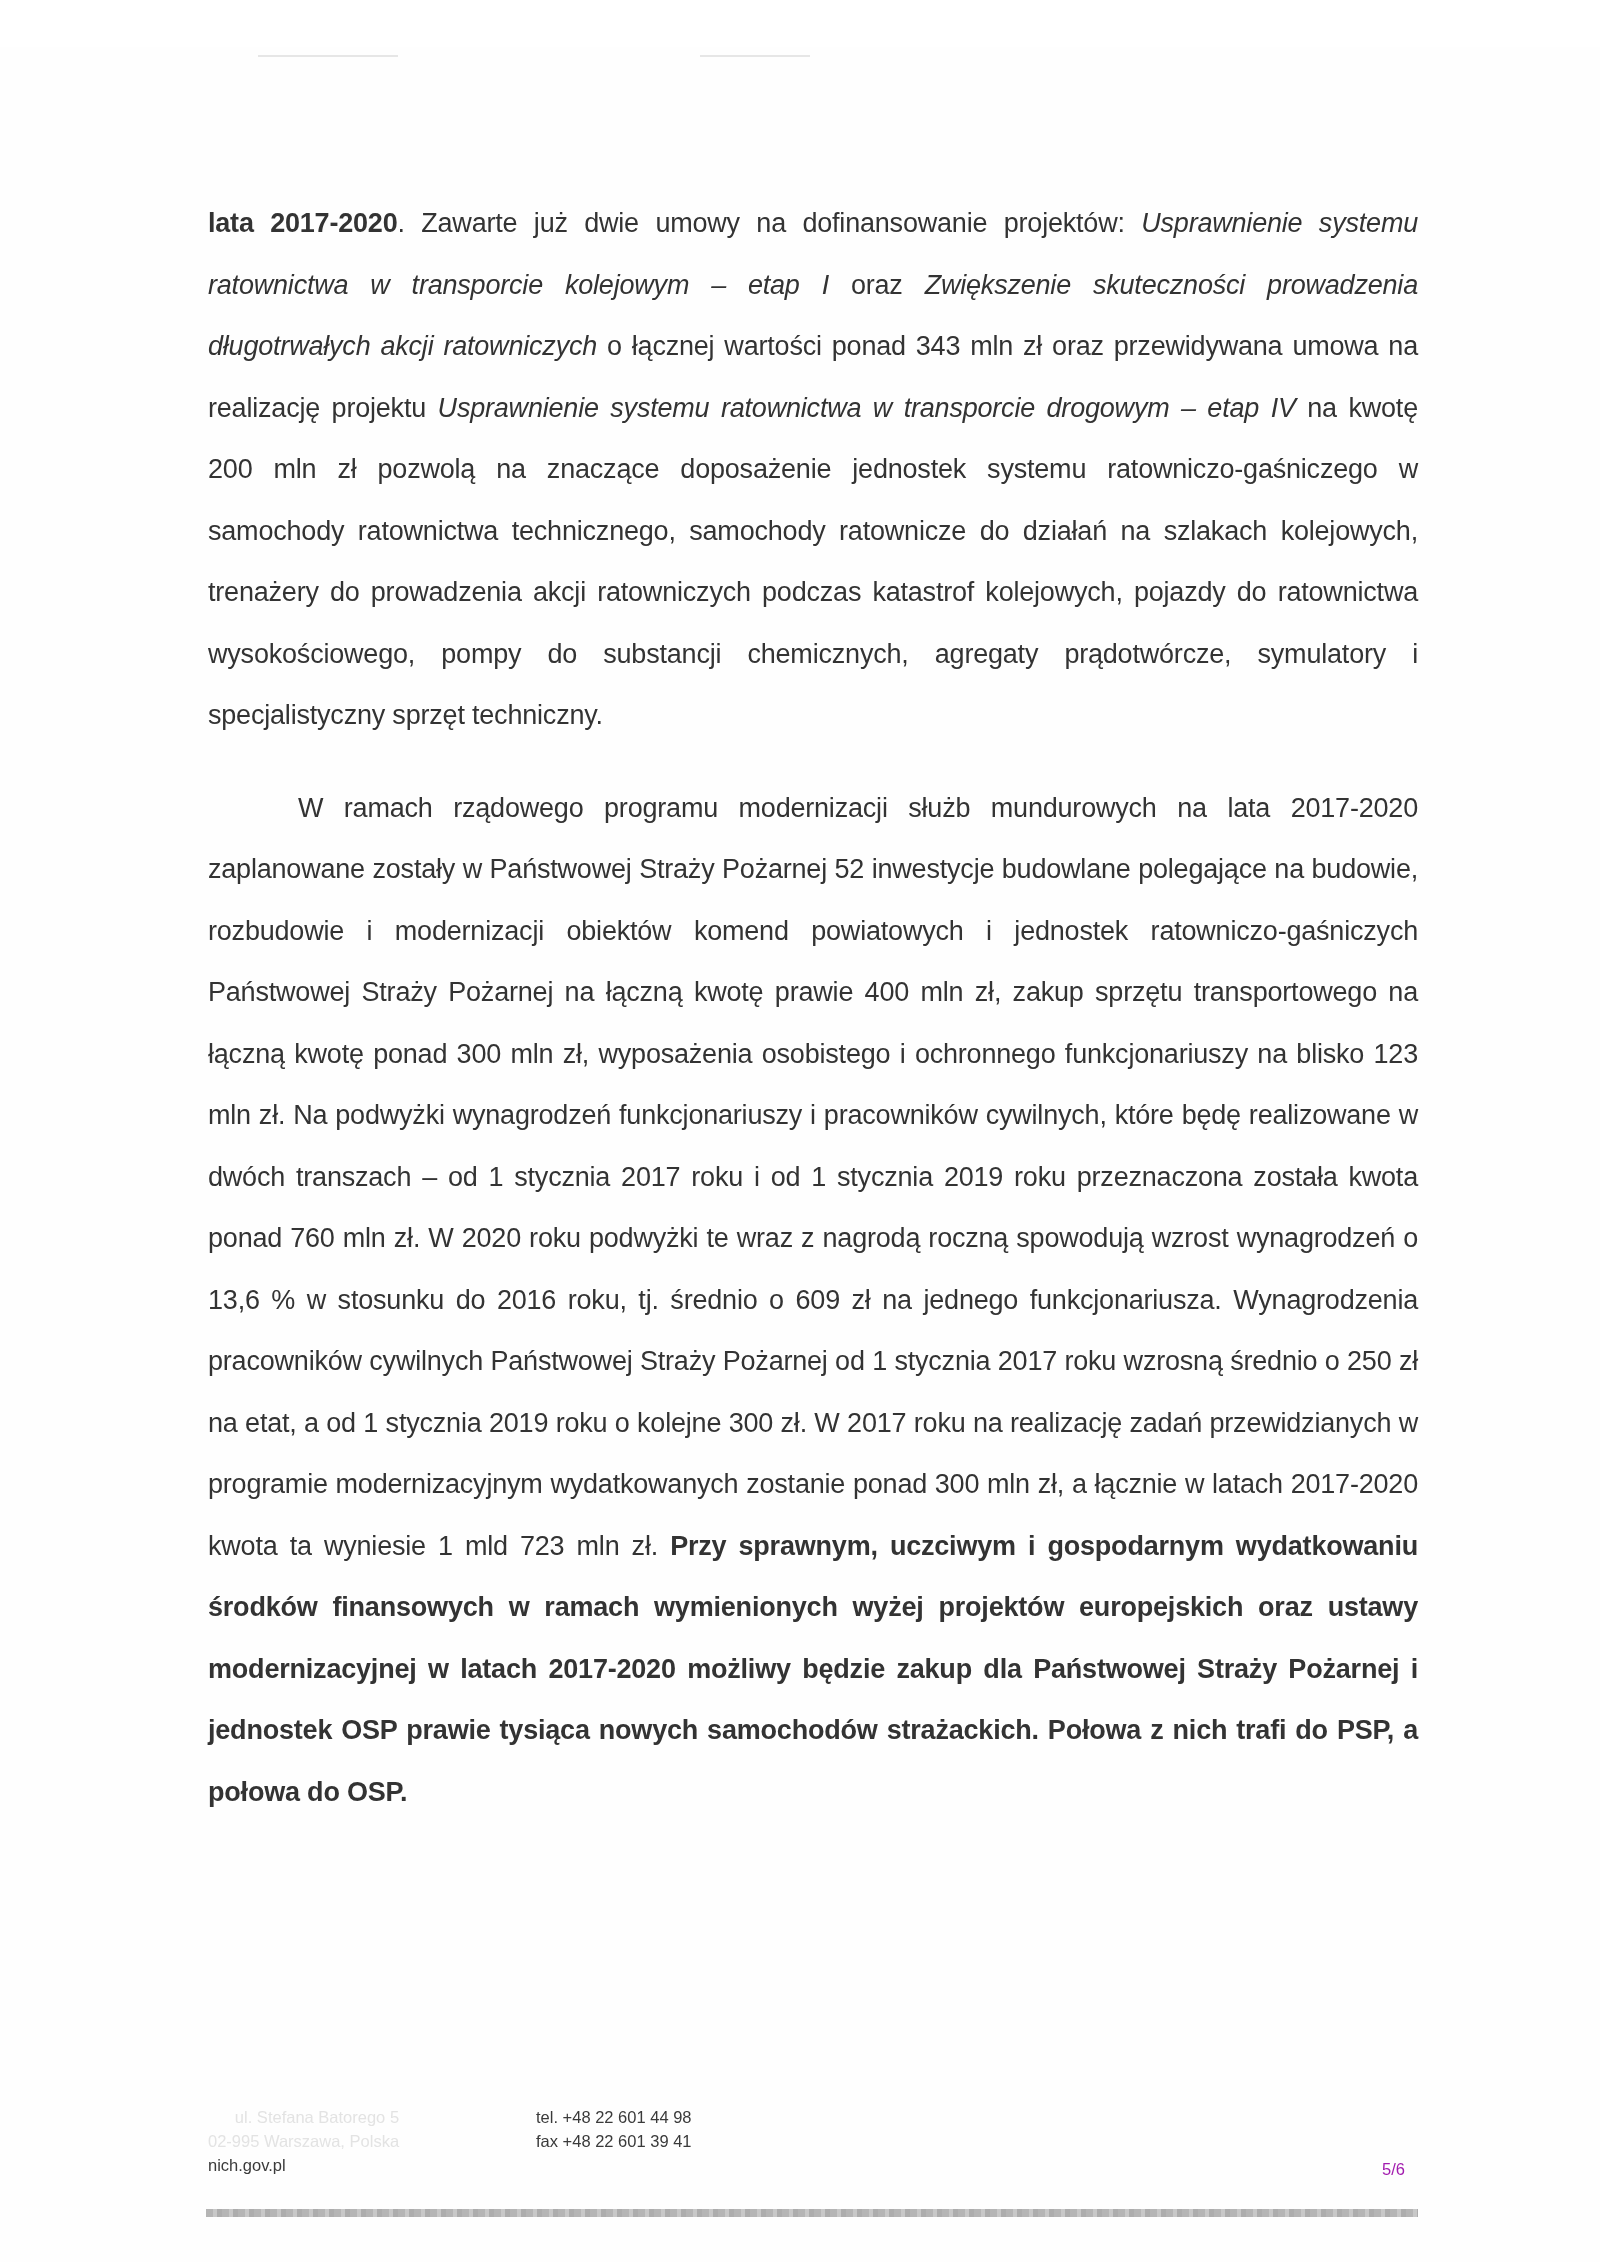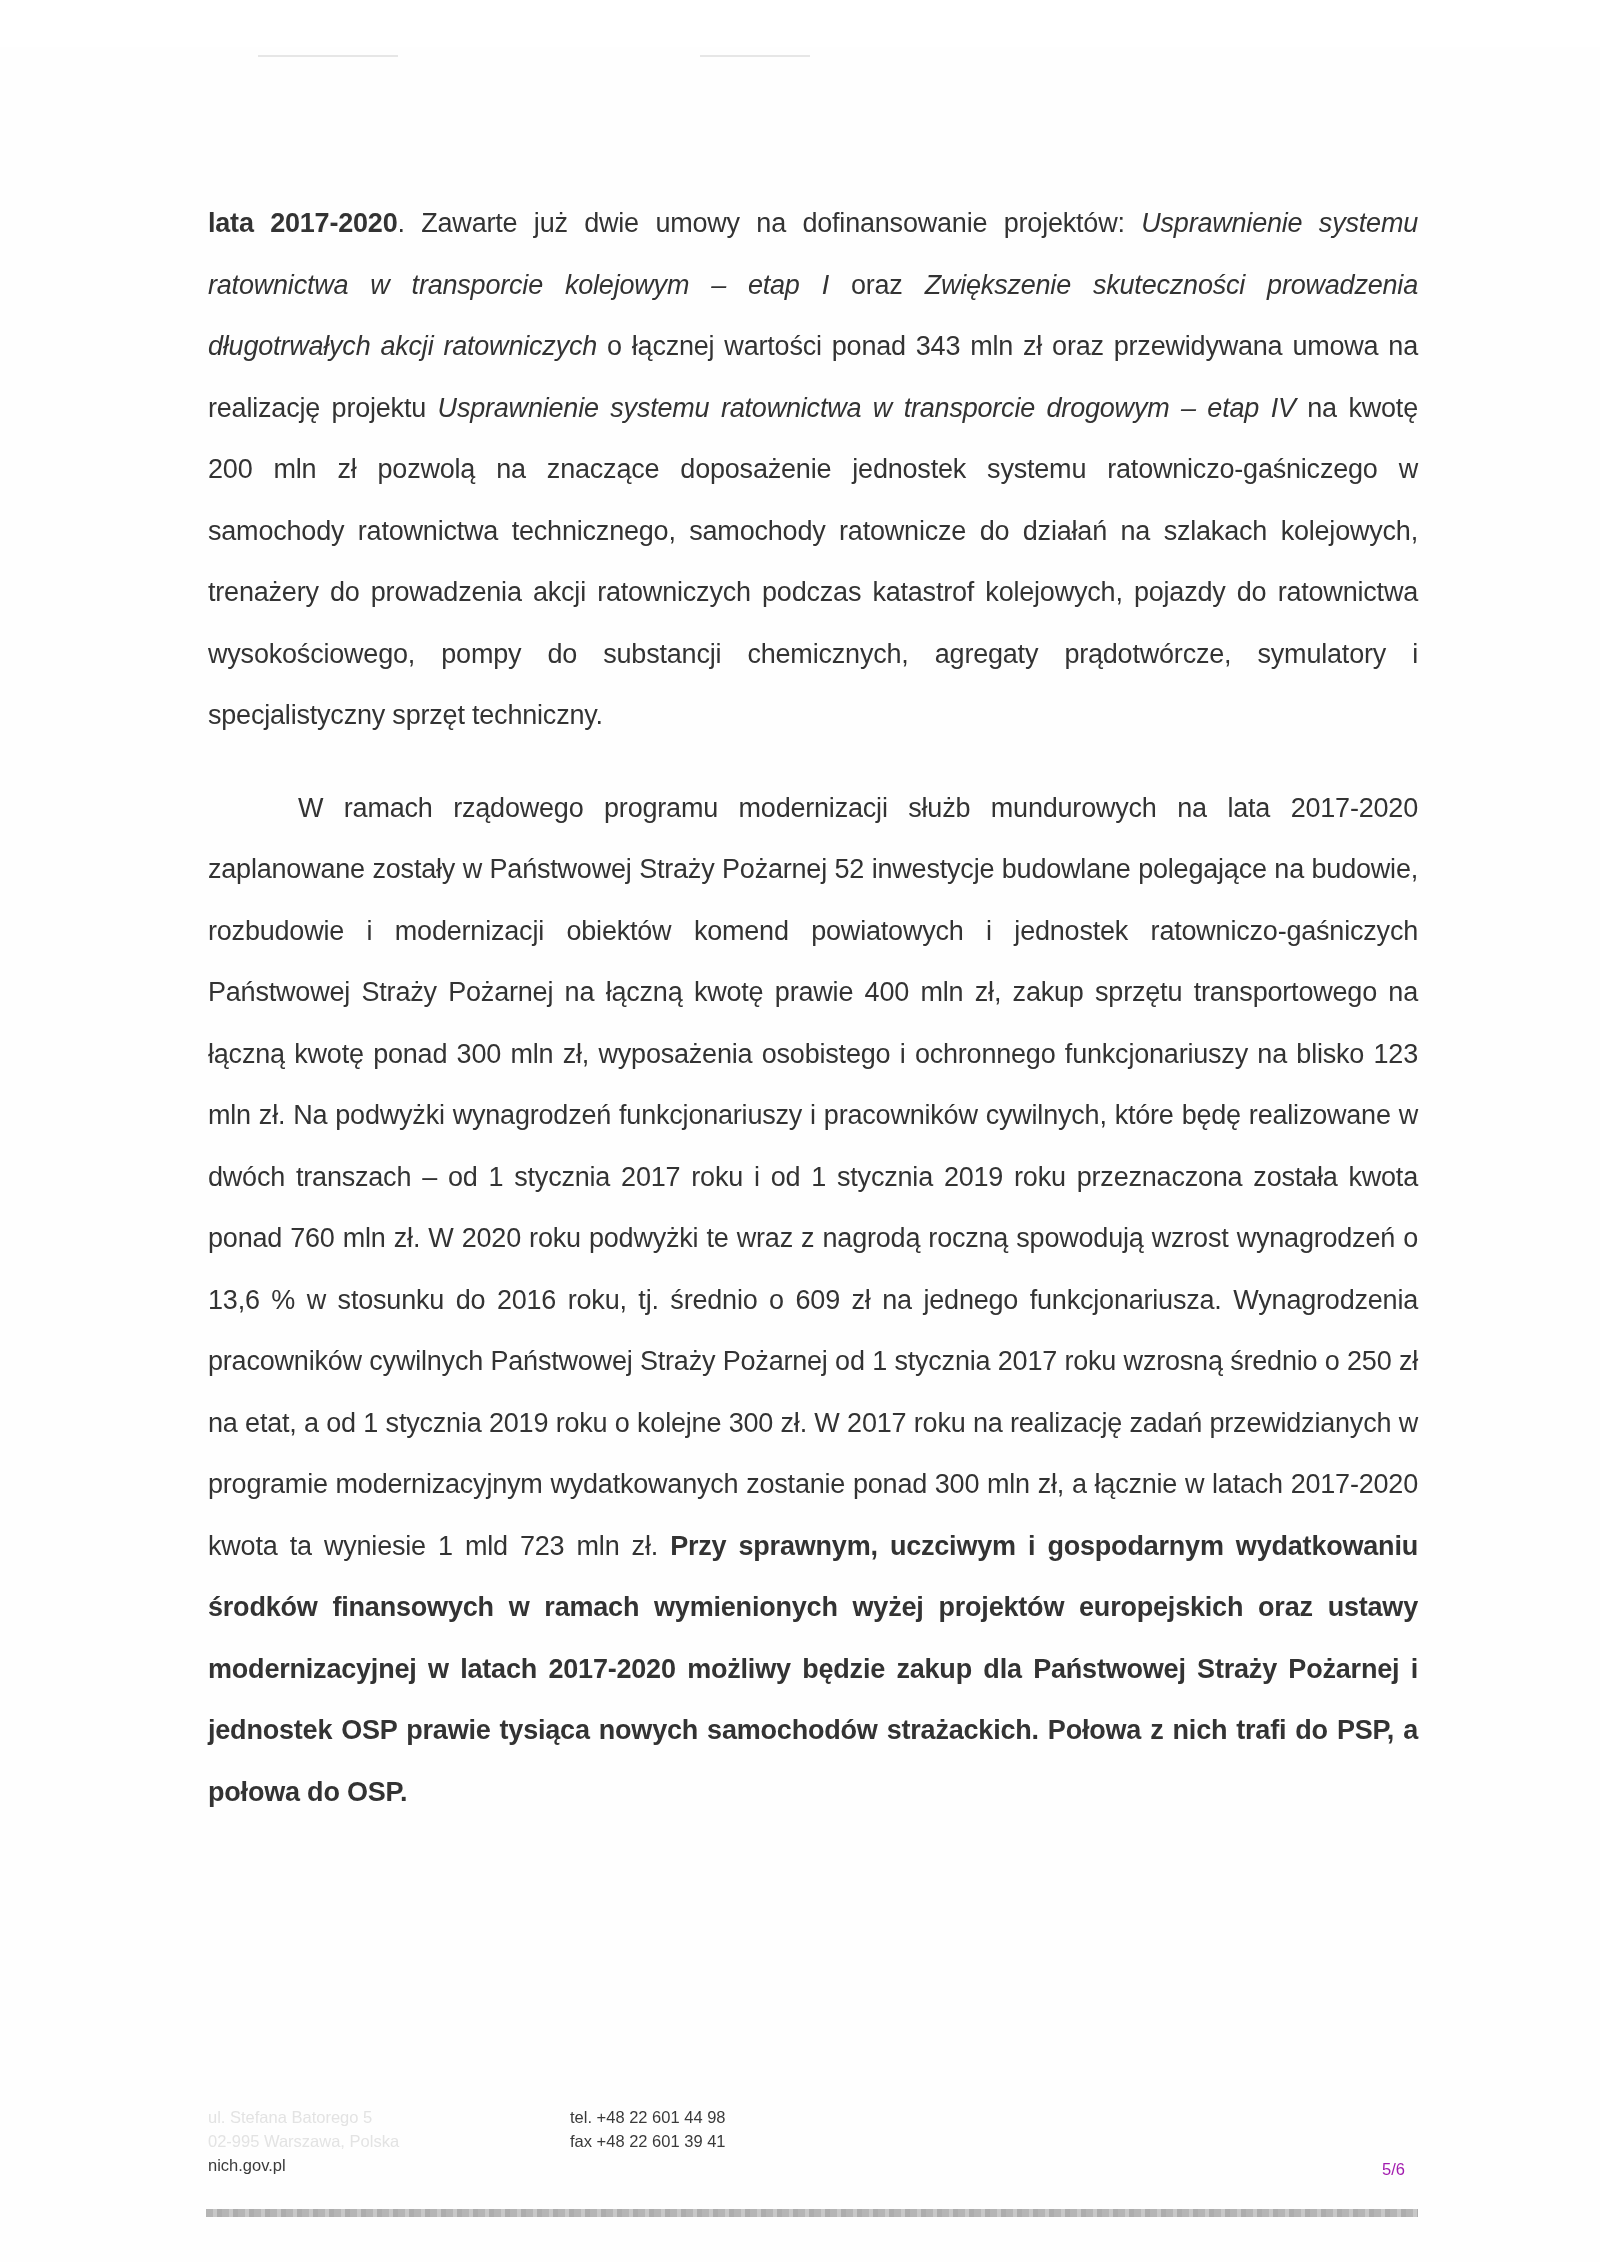--- a/index.html
+++ b/index.html
@@ -14,23 +14,23 @@
       position: absolute; left: 208px; top: 146px; width: 1210px;
       font-family: "Liberation Sans", sans-serif;
       font-size: 27px; line-height: 61.5px; color: #333333;
       text-align: justify; letter-spacing: -0.2px;
     }
     .body-text p { margin: 0; }
     .p2 { margin-top: 31px !important; text-indent: 90px; }
     .b { font-weight: bold; }
     .i { font-style: italic; }
     .footer { position: absolute; font-family: "Liberation Sans", sans-serif; font-size: 16.5px; line-height: 24px; }
-    .addr { left: 208px; top: 2058px; color: #e3e3e3; }
+    .addr { left: 208px; top: 2058px; color: #e3e3e3; text-align: right; }
     .web { left: 208px; top: 2106px; color: #3a3a3a; }
-    .contact { left: 570px; top: 2058px; color: #3a3a3a; }
+    .contact { left: 536px; top: 2058px; color: #3a3a3a; }
     .pagenum { left: 1382px; top: 2110px; color: #a21caf; }
     .footer-bar {
       position: absolute; left: 206px; top: 2162px; width: 1212px; height: 8px;
       background: repeating-linear-gradient(90deg, #b5b5b5 0 7px, #c8c8c8 7px 11px, #adadad 11px 16px);
     }
   </style>
 </head>
 <body>
 
 <div class="page">

